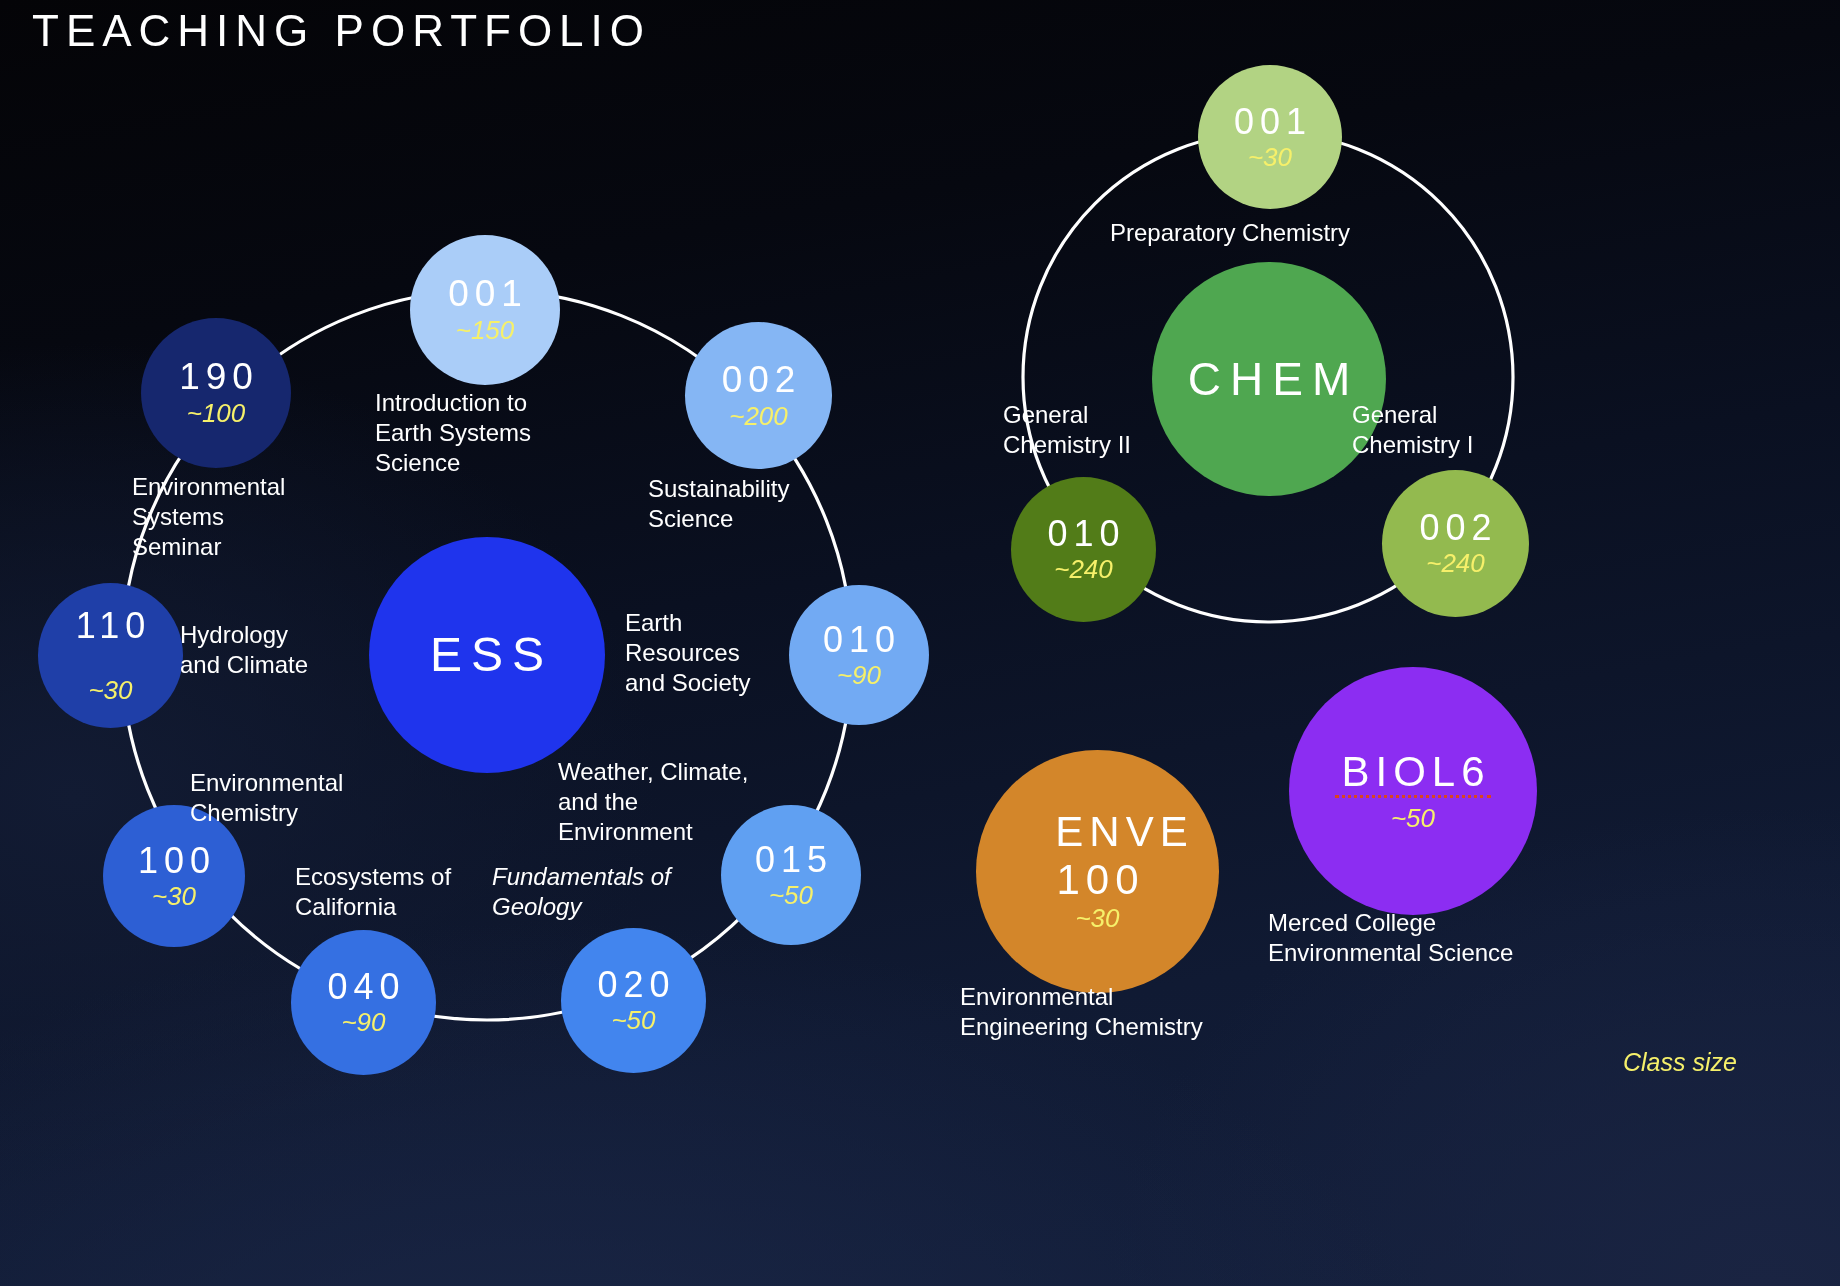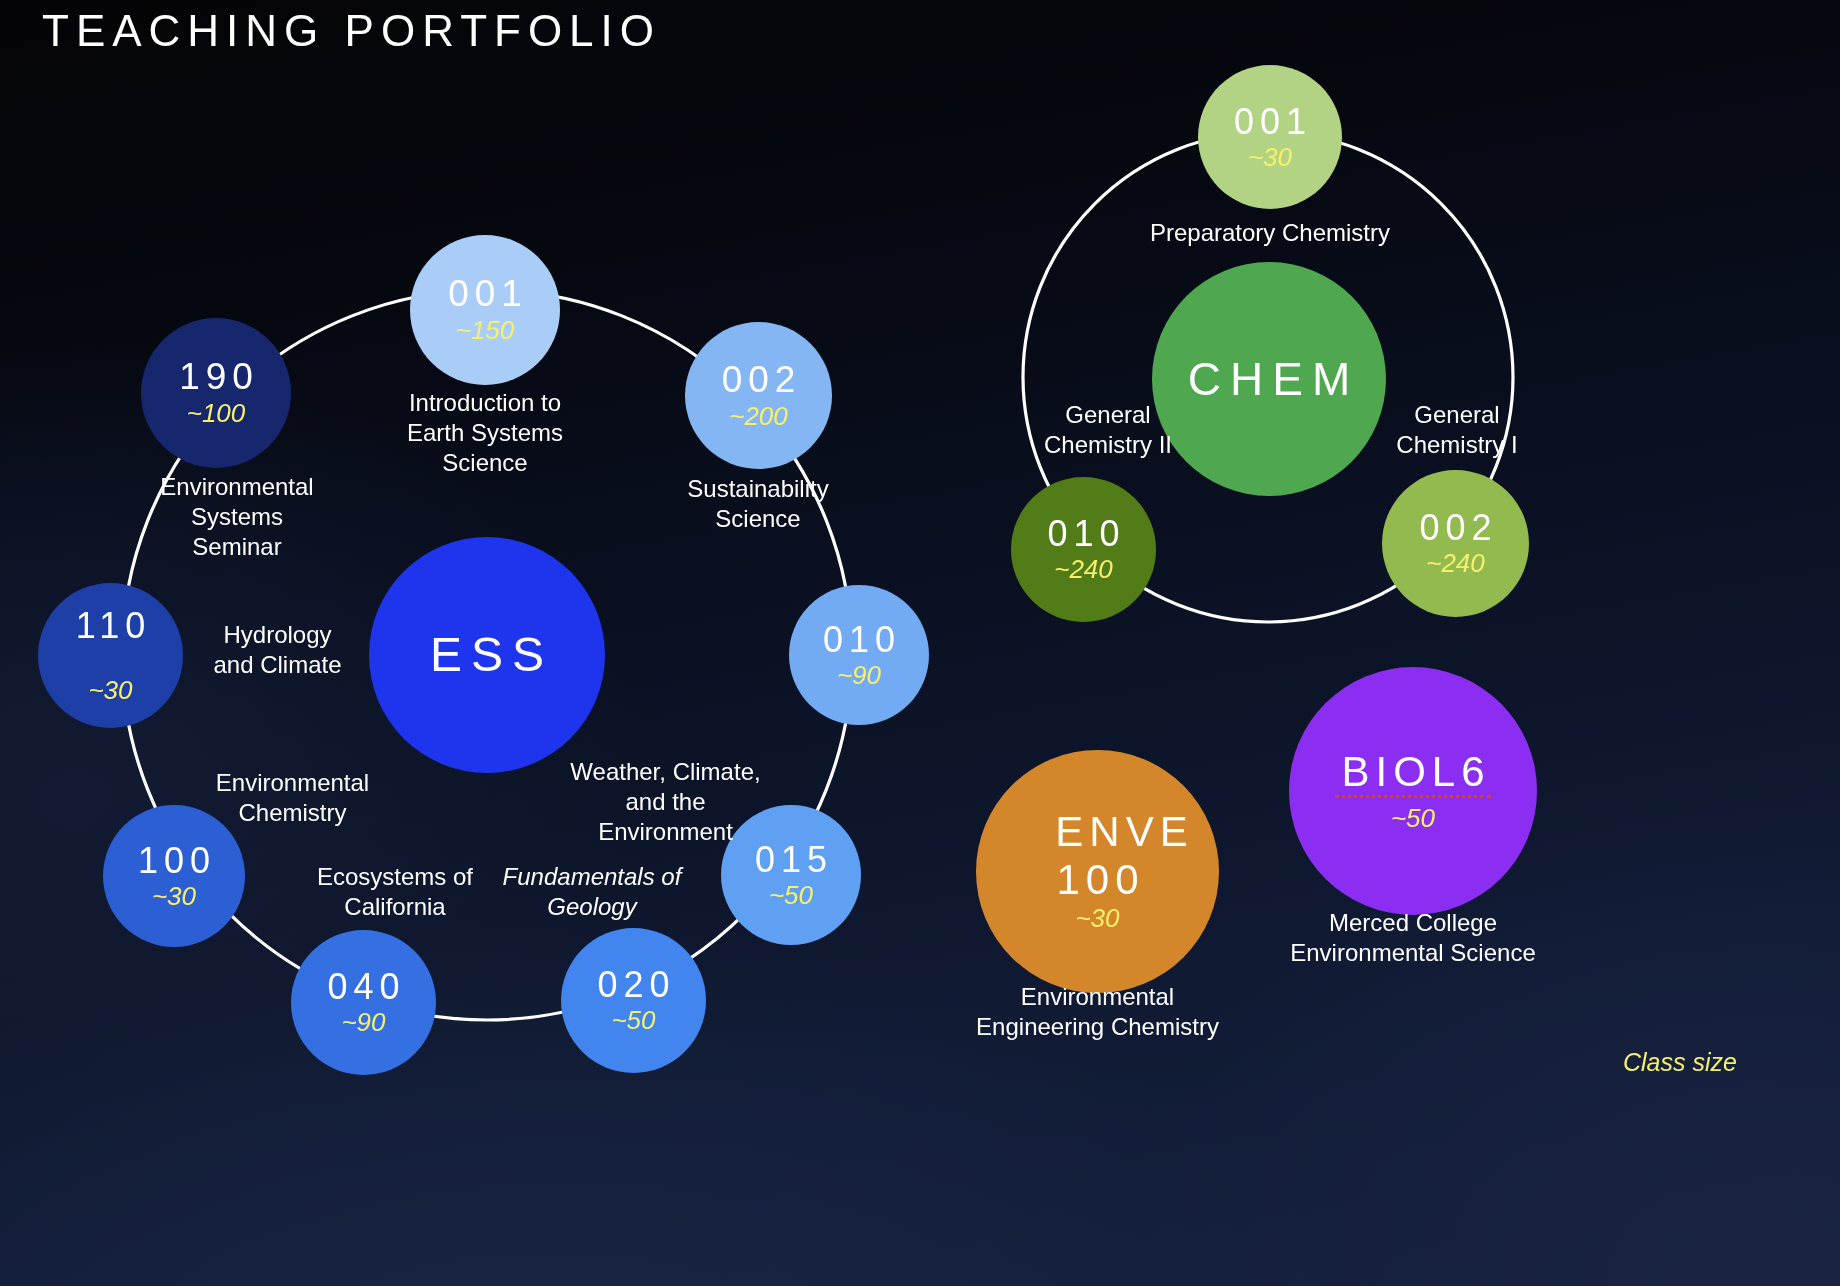--- a/index.html
+++ b/index.html
@@ -22,21 +22,21 @@
   #svg-layer {
     position: absolute;
     inset: 0;
     width: 1840px;
     height: 1286px;
   }
   .ring { fill: none; stroke: #ffffff; stroke-width: 3.2; }
 
   .title {
     position: absolute;
-    left: 42px;
+    left: 32px;
     top: 6px;
     color: #ffffff;
     font-size: 44px;
     letter-spacing: 7px;
     font-weight: 300;
     white-space: nowrap;
   }
 
   .node {
     position: absolute;
@@ -65,21 +65,20 @@
     white-space: nowrap;
   }
   .hub .code { letter-spacing: 9px; text-indent: 9px; }
 
   .caption {
     position: absolute;
     color: #ffffff;
     font-size: 24px;
     line-height: 1.24;
     font-weight: 400;
-    text-align: center;
     white-space: pre-line;
   }
 
   .legend {
     position: absolute;
     color: #f6f06a;
     font-style: italic;
     font-size: 25px;
     margin-top: 16px;
   }
@@ -118,20 +117,23 @@
     <div class="code" style="font-size:37px;">002</div>
     <div class="size" style="font-size:26px;">~200</div>
   </div>
   <div class="caption" style="left:648px; top:474px; width:220px;">Sustainability
 Science</div>
 
   <div class="node" style="left:789px; top:585px; width:140px; height:140px; background:#72aaf3;">
     <div class="code" style="font-size:36px;">010</div>
     <div class="size" style="font-size:26px;">~90</div>
   </div>
+  <div class="caption" style="left:625px; top:608px; width:180px;">Earth
+Resources
+and Society</div>
 
   <div class="node" style="left:721px; top:805px; width:140px; height:140px; background:#60a0f2;">
     <div class="code" style="font-size:36px;">015</div>
     <div class="size" style="font-size:26px;">~50</div>
   </div>
   <div class="caption" style="left:558px; top:757px; width:215px;">Weather, Climate,
 and the
 Environment</div>
 
   <div class="node" style="left:561px; top:928px; width:145px; height:145px; background:#4285ee;text-align:center;">

